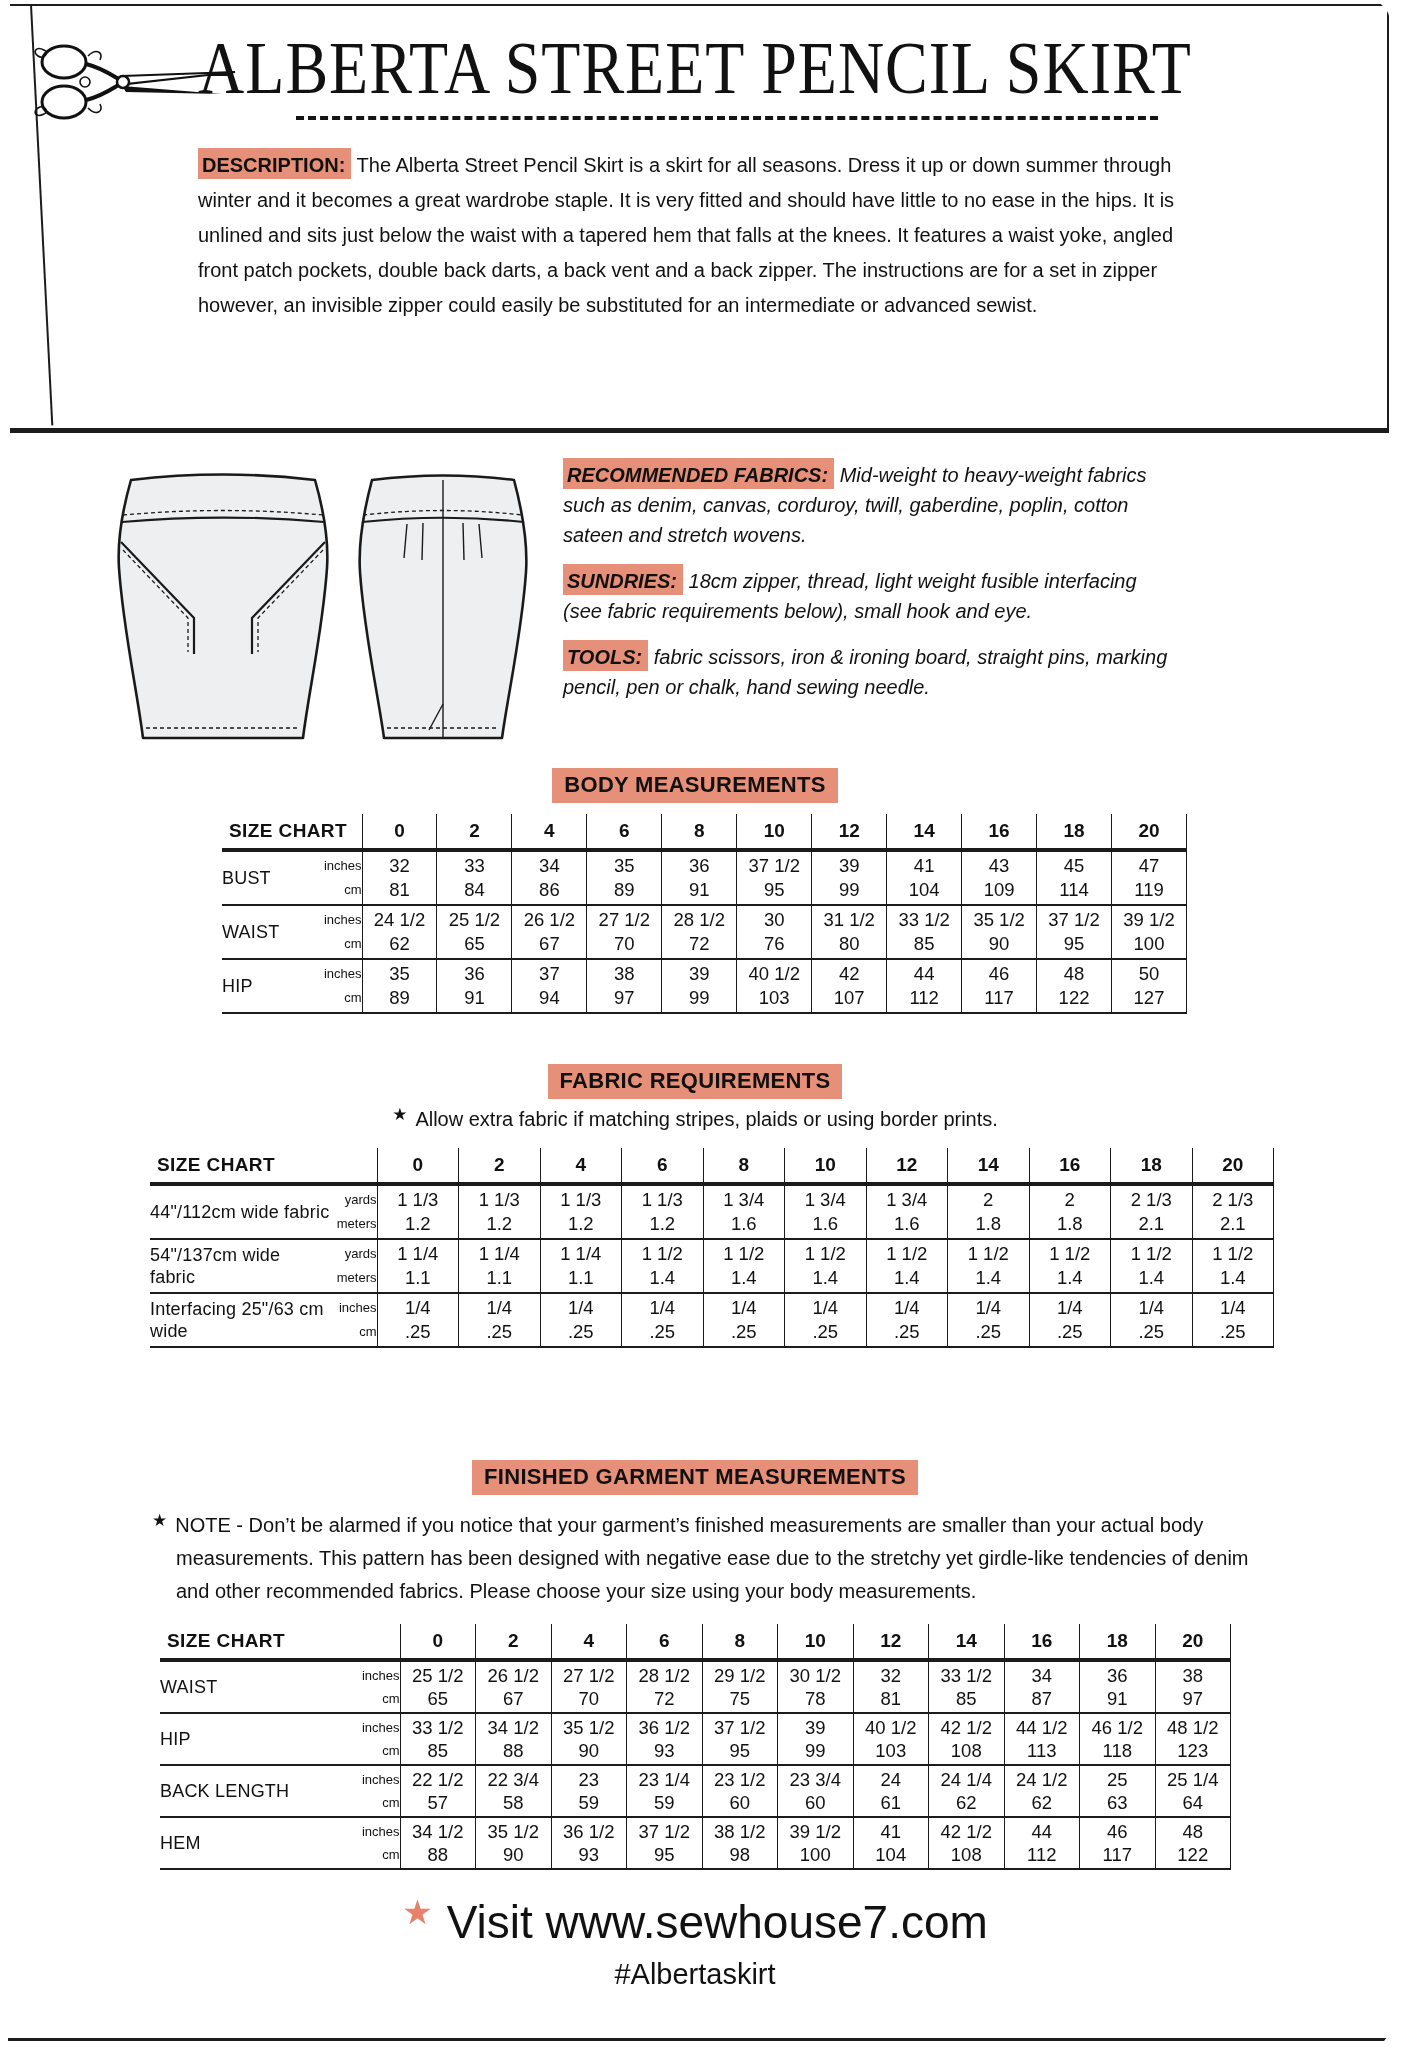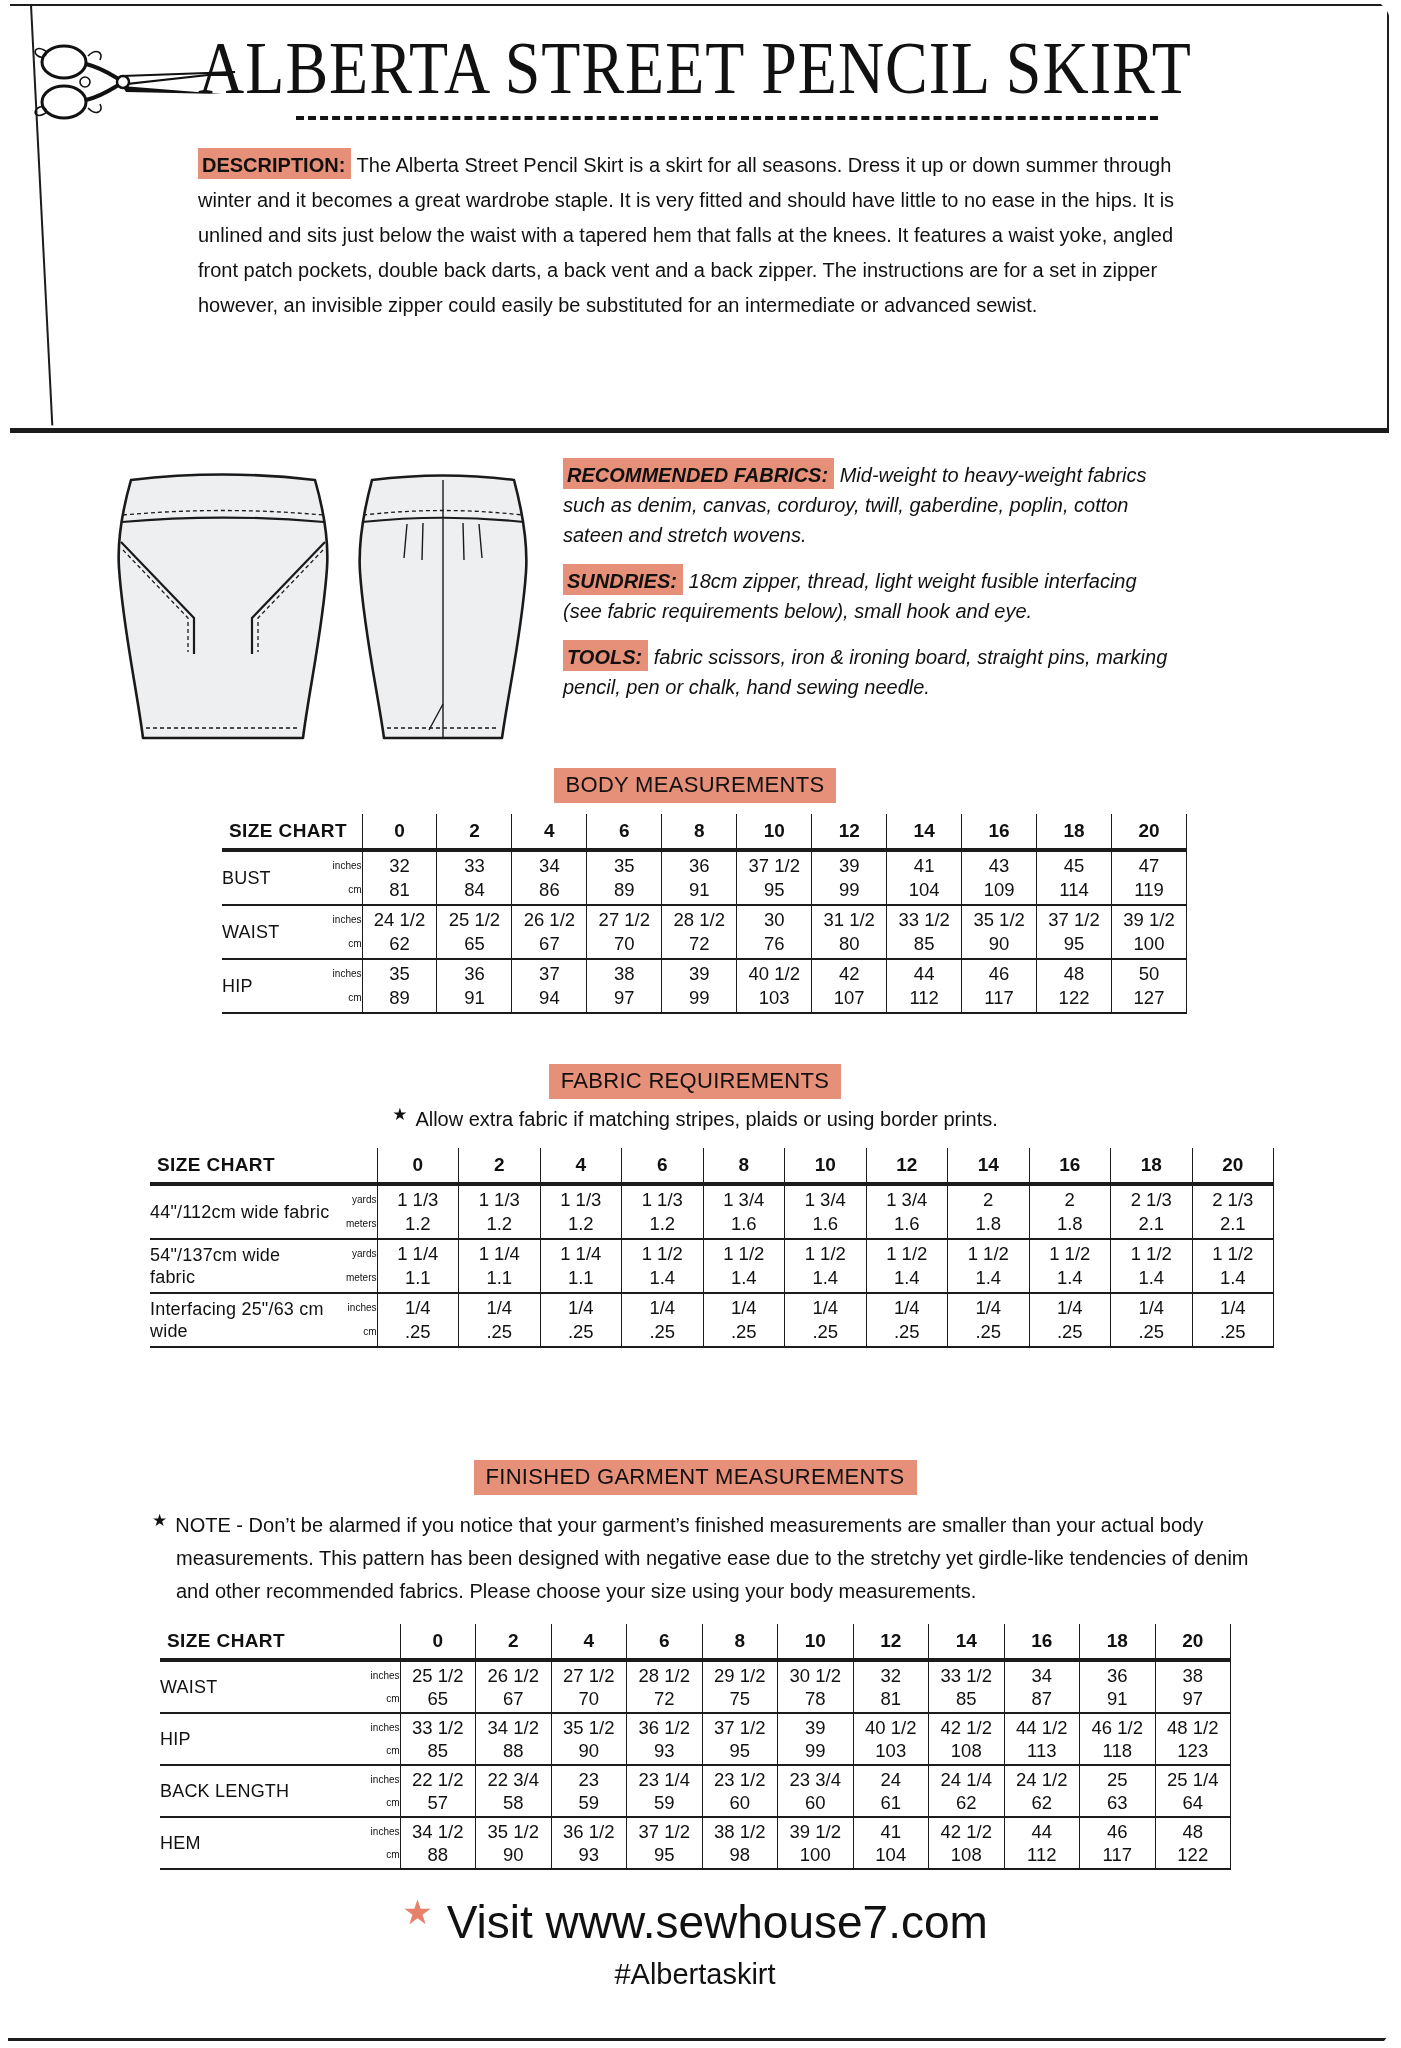--- a/index.html
+++ b/index.html
@@ -39,21 +39,21 @@
   .seam  { stroke:#1a1a1a; fill:none; stroke-width:2.2; }
   .thin  { stroke:#1a1a1a; fill:none; stroke-width:1.4; }
   .stitch{ stroke:#1a1a1a; fill:none; stroke-width:1.3; stroke-dasharray:4 3; }
   #info-col { left:563px; top:460px; width:616px; font-size:20px; line-height:30px; }
   #info-col p { margin:0 0 16px 0;font-style:italic; }
 
   
   .heading-row { left:0; width:100%; text-align:center; }
   .section-heading {
     display:inline-block; background:#e79079; color:#111;
-    font-weight:normal; font-size:22px; letter-spacing:.3px; padding:4px 12px 5px;
+    font-weight:bold; font-size:22px; letter-spacing:.3px; padding:4px 12px 5px;
   }
   .star { color:#111; font-size:17px; vertical-align:6px; margin-right:8px; }
   #fabric-note { left:0; top:1104px; width:100%; text-align:center; font-size:20px; }
   #finished-note {
     left:152px; top:1504px; width:1110px; font-size:20px; line-height:33px;
     padding-left:24px; text-indent:-24px;
   }
 
   
   .meas-table {
@@ -63,21 +63,21 @@
   .meas-table td { padding:2px 0; vertical-align:middle; }
   .hdr-row td { height:34px; border-bottom:4px solid #1b1b1b; padding:0; }
   .size-chart-label { font-weight:bold; font-size:19px; text-align:left; padding-left:7px !important; letter-spacing:.4px; }
   .size-cell { font-weight:bold; font-size:19px; text-align:center; }
   .bl { border-left:1.6px solid #1b1b1b; }
   .br { border-right:1.6px solid #1b1b1b; }
   .meas-table tbody tr { border-top:2.5px solid #1b1b1b; }
   .meas-table tbody tr:first-child { border-top:none; }
   .row-label { font-size:18px; text-align:left; padding-left:7px; line-height:22px; letter-spacing:.2px; }
   .unit-cell { text-align:right; padding-right:7px; }
-  .u1,.u2 { font-size:10px; line-height:24px; }
+  .u1,.u2 { font-size:13px; line-height:24px; }
   .val-cell { text-align:center; font-size:18.5px; }
   .v1,.v2 { line-height:24px; }
   #finished-table .v1, #finished-table .v2,
   #finished-table .u1, #finished-table .u2 { line-height:23px; }
 
   
   #footer-line1 { left:0; top:1892px; width:100%; text-align:center; font-size:46px; }
   #footer-star { color:#e8816b; font-size:34px; vertical-align:14px; margin-right:14px; }
   #footer-line2 { left:0; top:1958px; width:100%; text-align:center; font-size:29px; }
   #bottom-line { left:8px; top:2038px; width:1382px; height:3px; background:#1c1c1c; }

